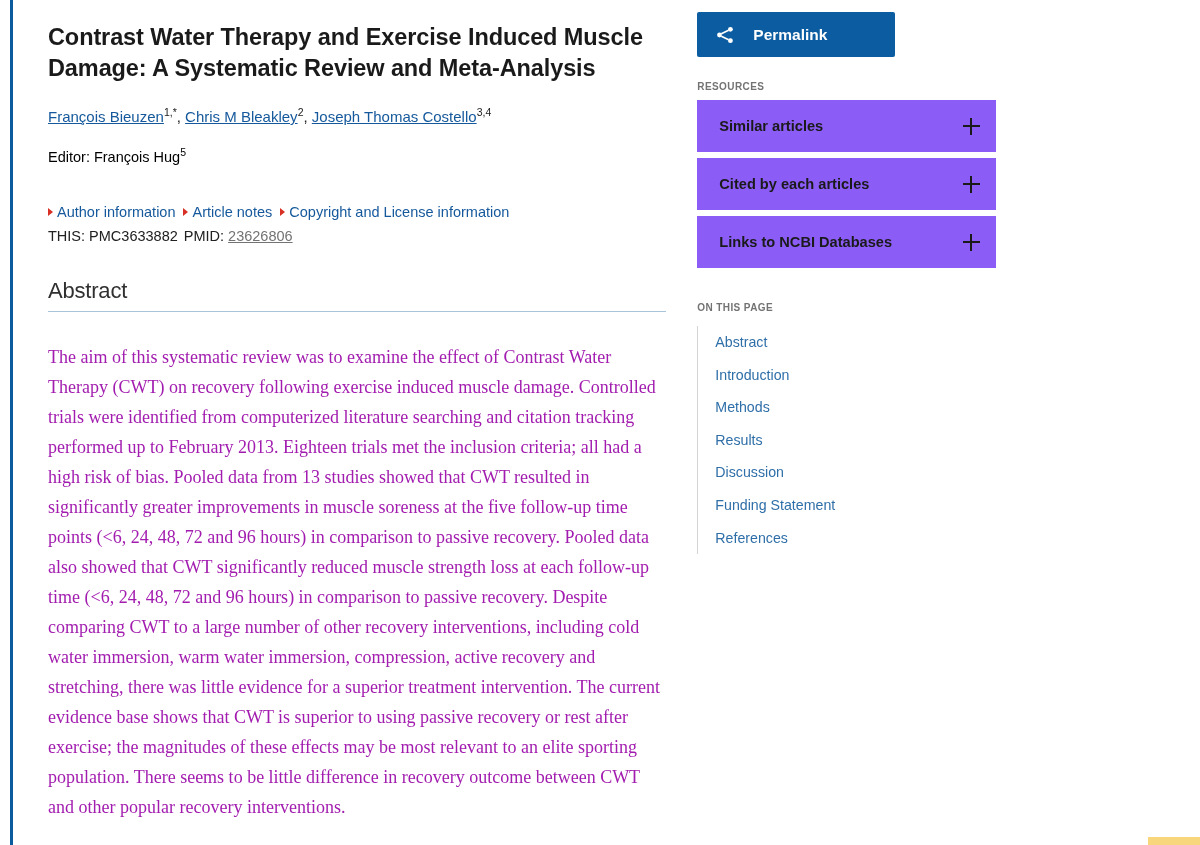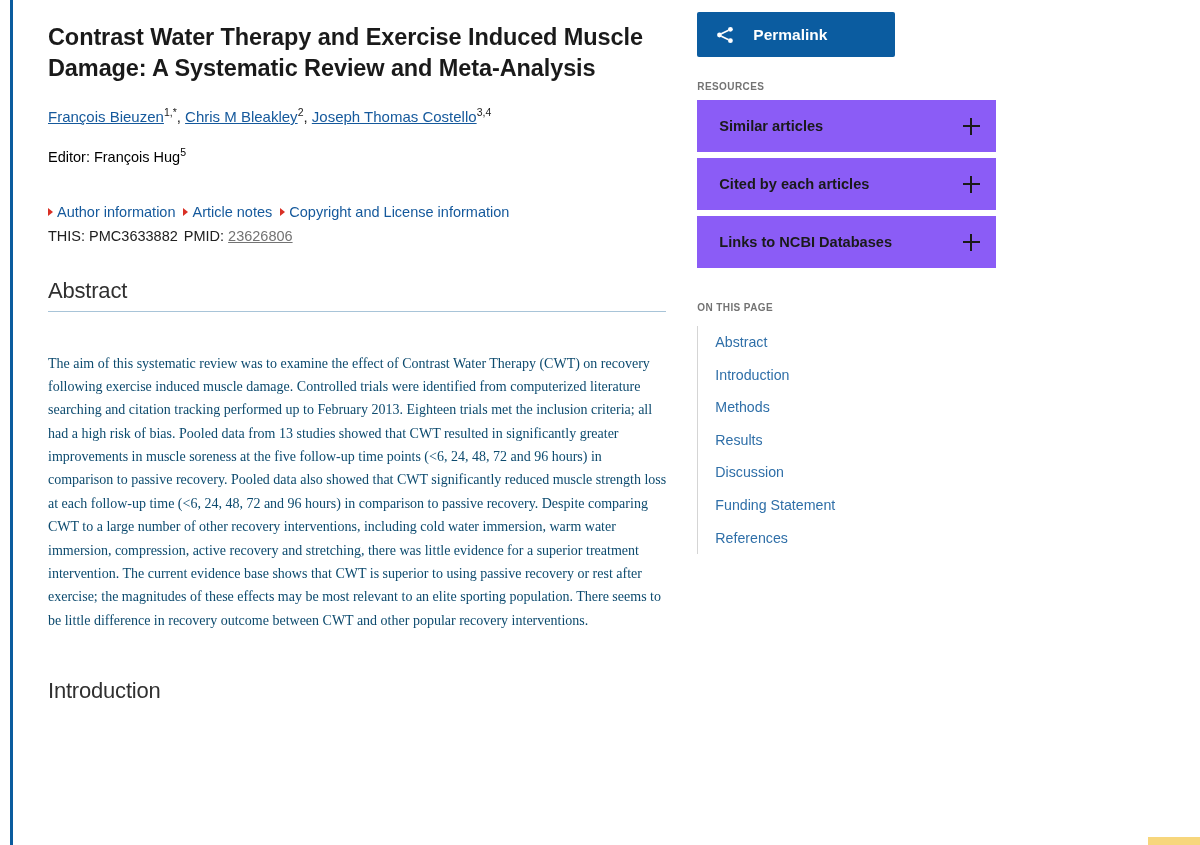--- a/index.html
+++ b/index.html
@@ -114,24 +114,24 @@
     font-weight: normal;
     color: #303030;
     margin: 0 0 2px 0;
     padding-bottom: 7px;
     border-bottom: 1px solid #a8c4d8;
     letter-spacing: -0.2px;
   }
 
   #abstract-body {
     font-family: "Liberation Serif", serif;
-    font-size: 14px;
+    font-size: 18px;
     line-height: 1.67;
-    color: #0c4a6e;
-    margin: 40px 0 0 0;
+    color: #a21caf;
+    margin: 30px 0 0 0;
     max-width: 738px;
     text-align: left;
   }
 
   #intro-head {
     font-size: 22px;
     font-weight: normal;
     color: #303030;
     margin: 46px 0 0 0;
     letter-spacing: -0.2px;

